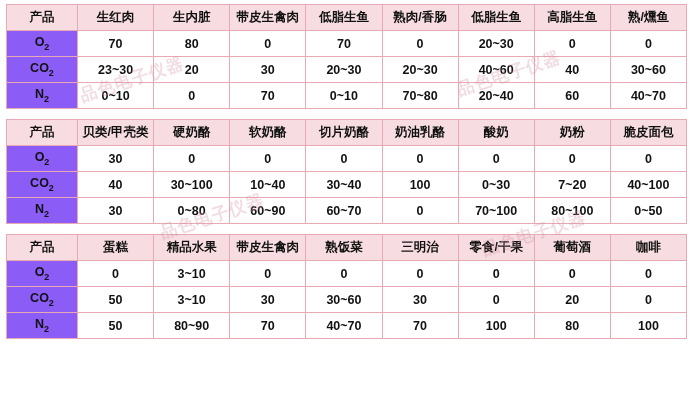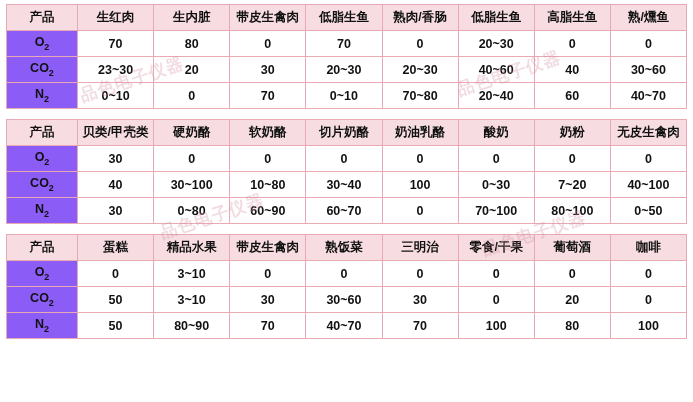--- a/index.html
+++ b/index.html
@@ -137,40 +137,40 @@
     <thead>
       <tr>
         <td class="col-head">产品</td>
         <td>贝类/甲壳类</td>
         <td>硬奶酪</td>
         <td>软奶酪</td>
         <td>切片奶酪</td>
         <td>奶油乳酪</td>
         <td>酸奶</td>
         <td>奶粉</td>
-        <td>无皮生禽肉</td>
+        <td>脆皮面包</td>
       </tr>
     </thead>
     <tbody>
       <tr>
         <td class="row-head"><span>O</span><span class="sub">2</span></td>
         <td>30</td>
         <td>0</td>
         <td>0</td>
         <td>0</td>
         <td>0</td>
         <td>0</td>
         <td>0</td>
         <td>0</td>
       </tr>
       <tr>
         <td class="row-head"><span>CO</span><span class="sub">2</span></td>
         <td>40</td>
         <td>30~100</td>
-        <td>10~80</td>
+        <td>10~40</td>
         <td>30~40</td>
         <td>100</td>
         <td>0~30</td>
         <td>7~20</td>
         <td>40~100</td>
       </tr>
       <tr>
         <td class="row-head"><span>N</span><span class="sub">2</span></td>
         <td>30</td>
         <td>0~80</td>

